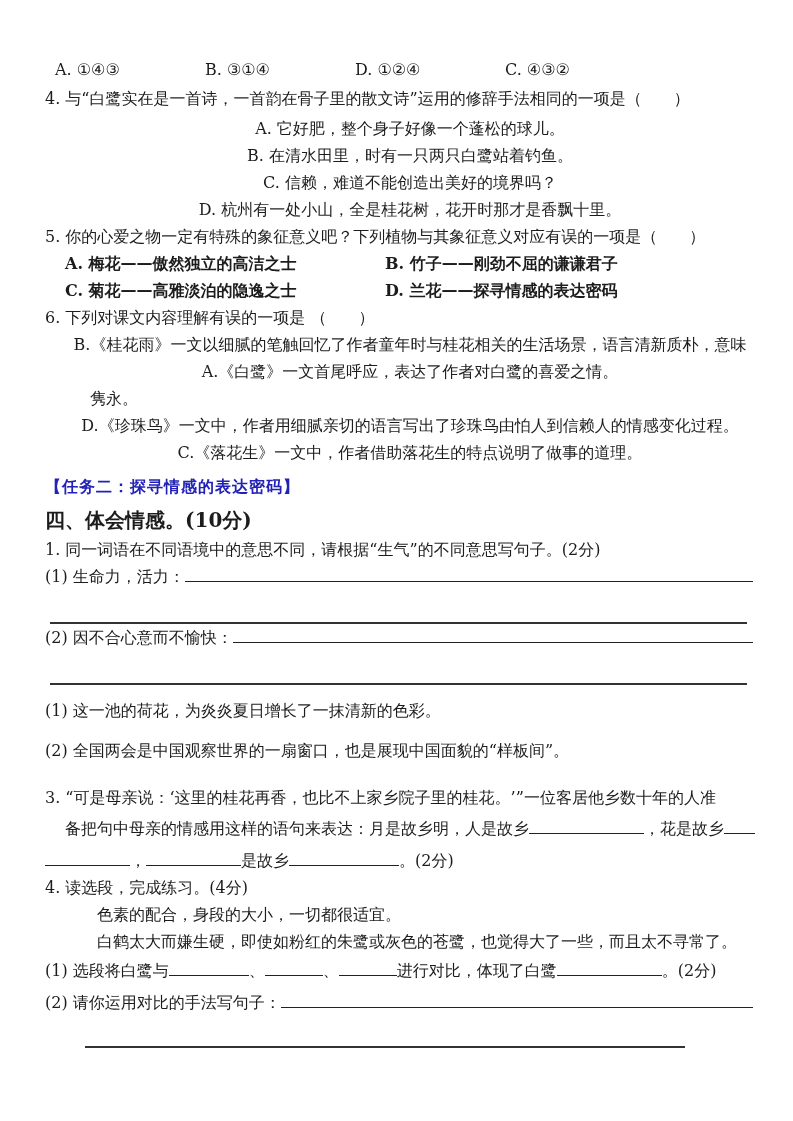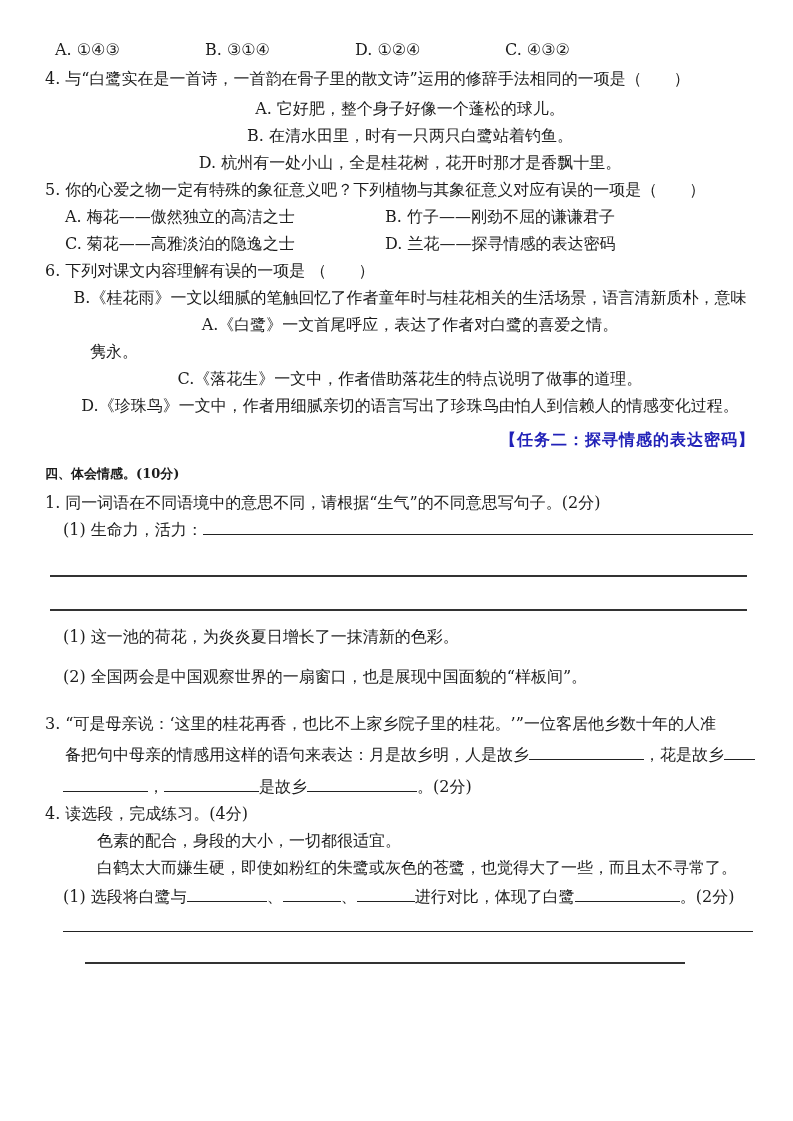--- a/index.html
+++ b/index.html
@@ -3,38 +3,38 @@
 <meta charset="utf-8">
 <style>
   html,body{margin:0;padding:0;background:#ffffff;}
   body{
     width:793px;height:1121px;overflow:hidden;
     font-family:"DejaVu Serif","Liberation Serif",serif;
     color:#1c1c1c;font-size:16px;
   }
   .page{
     position:relative;width:793px;height:1121px;background:#ffffff;
-    box-sizing:border-box;padding:36px 38px 0 45px;
+    box-sizing:border-box;padding:56px 38px 0 45px;
   }
   .line{line-height:27px;white-space:nowrap;}
   .flexline{display:flex;align-items:baseline;line-height:27px;white-space:nowrap;}
   .ind1{margin-left:20px;text-align:center;}   
-  .ind-sub{margin-left:18px;} 
+  .ind-sub{margin-left:0;} 
   .ind-cont{margin-left:45px;}
   .ind-quote{margin-left:52px;}
   .optrow{display:flex;line-height:27px;}
   .optrow .cell{width:150px;}
   .optrow .cell:first-child{margin-left:10px;}
-  .twocol{display:flex;line-height:27px;}
+  .twocol{display:flex;line-height:27px;font-weight:bold;}
   .twocol .left{width:320px;margin-left:20px;}
   .task-header{
-    text-align:right;font-weight:bold;color:#2222b8;
+    text-align:left;font-weight:bold;color:#2222b8;
     line-height:27px;margin-top:7px;letter-spacing:1px;
   }
-  .sec-title{font-weight:bold;line-height:27px;margin-top:7px;font-size:13px;}
+  .sec-title{font-weight:bold;line-height:27px;margin-top:7px;font-size:20px;}
   .blank{
     display:inline-block;border-bottom:1px solid #222;height:16px;
     vertical-align:baseline;
   }
   .blank.fill{flex:1;margin-right:2px;}
   .answer-line{
     height:32px;border-bottom:2px solid #333;
     margin-left:5px;margin-right:8px;
   }
   .answer-line.short{width:600px;margin-left:40px;height:30px;}
@@ -52,49 +52,54 @@
   <div class="optrow">
     <span class="cell">A. ①④③</span>
     <span class="cell">B. ③①④</span>
     <span class="cell">D. ①②④</span>
     <span class="cell">C. ④③②</span>
   </div>
 
   <div class="line mt2">4. 与“白鹭实在是一首诗，一首韵在骨子里的散文诗”运用的修辞手法相同的一项是（　　）</div>
   <div class="line ind1 mt3">A. 它好肥，整个身子好像一个蓬松的球儿。</div>
   <div class="line ind1">B. 在清水田里，时有一只两只白鹭站着钓鱼。</div>
+  <div class="line ind1">C. 信赖，难道不能创造出美好的境界吗？</div>
   <div class="line ind1">D. 杭州有一处小山，全是桂花树，花开时那才是香飘十里。</div>
 
   <div class="line">5. 你的心爱之物一定有特殊的象征意义吧？下列植物与其象征意义对应有误的一项是（　　）</div>
   <div class="twocol">
     <span class="left">A. 梅花——傲然独立的高洁之士</span>
     <span>B. 竹子——刚劲不屈的谦谦君子</span>
   </div>
   <div class="twocol">
     <span class="left">C. 菊花——高雅淡泊的隐逸之士</span>
     <span>D. 兰花——探寻情感的表达密码</span>
   </div>
 
   <div class="line">6. 下列对课文内容理解有误的一项是 （　　）</div>
   <div class="line ind1">B.《桂花雨》一文以细腻的笔触回忆了作者童年时与桂花相关的生活场景，语言清新质朴，意味</div>
   <div class="line ind1">A.《白鹭》一文首尾呼应，表达了作者对白鹭的喜爱之情。</div>
   <div class="line ind-cont">隽永。</div>
+  <div class="line ind1">D.《珍珠鸟》一文中，作者用细腻亲切的语言写出了珍珠鸟由怕人到信赖人的情感变化过程。</div>
   <div class="line ind1">C.《落花生》一文中，作者借助落花生的特点说明了做事的道理。</div>
-  <div class="line ind1">D.《珍珠鸟》一文中，作者用细腻亲切的语言写出了珍珠鸟由怕人到信赖人的情感变化过程。</div>
 
   <div class="task-header">【任务二：探寻情感的表达密码】</div>
 
   <div class="sec-title">四、体会情感。(10分)</div>
 
   <div class="line mt2">1. 同一词语在不同语境中的意思不同，请根据“生气”的不同意思写句子。(2分)</div>
   <div class="flexline ind-sub">
     <span>(1) 生命力，活力：</span>
     <span class="blank fill"></span>
   </div>
   <div class="answer-line"></div>
+  <div class="flexline ind-sub">
+    <span>(2) 因不合心意而不愉快：</span>
+    <span class="blank fill"></span>
+  </div>
   <div class="answer-line"></div>
 
   <div class="line ind-sub mt12">(1) 这一池的荷花，为炎炎夏日增长了一抹清新的色彩。</div>
   <div class="line ind-sub mt13">(2) 全国两会是中国观察世界的一扇窗口，也是展现中国面貌的“样板间”。</div>
 
   <div class="line mt20">3. “可是母亲说：‘这里的桂花再香，也比不上家乡院子里的桂花。’”一位客居他乡数十年的人准</div>
   <div class="flexline ind1 mt8">
     <span>备把句中母亲的情感用这样的语句来表达：月是故乡明，人是故乡</span>
     <span class="blank w115"></span>
     <span>，花是故乡</span>
@@ -117,17 +122,18 @@
     <span class="blank w80"></span>
     <span>、</span>
     <span class="blank w58"></span>
     <span>、</span>
     <span class="blank w58"></span>
     <span>进行对比，体现了白鹭</span>
     <span class="blank w105"></span>
     <span>。(2分)</span>
   </div>
   <div class="flexline ind-sub mt5">
+    <span>(2) 请你运用对比的手法写句子：</span>
     <span class="blank fill"></span>
   </div>
   <div class="answer-line short"></div>
 
 </div>
 
 </body></html>

